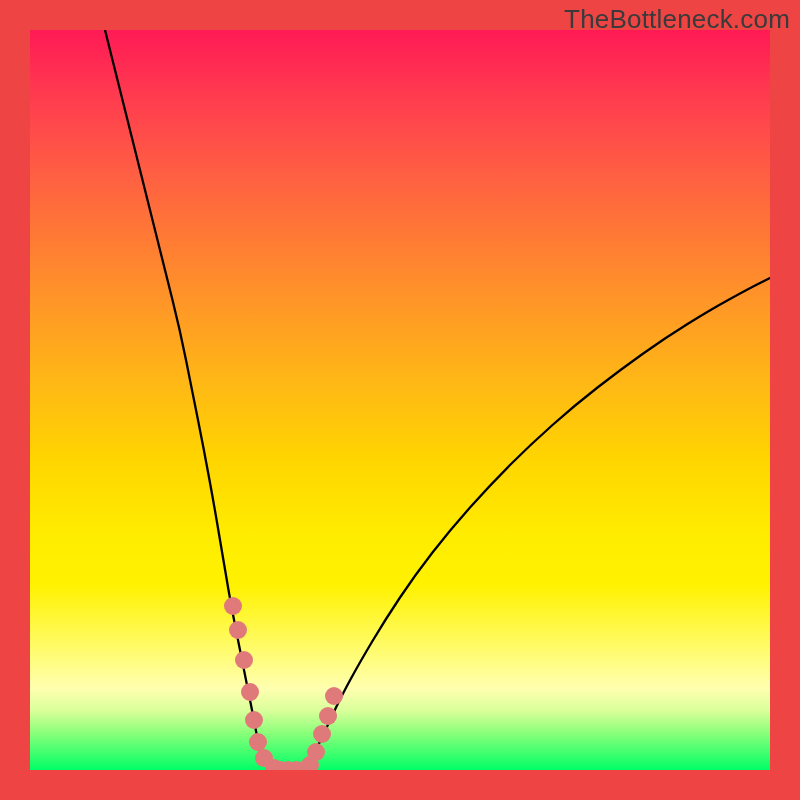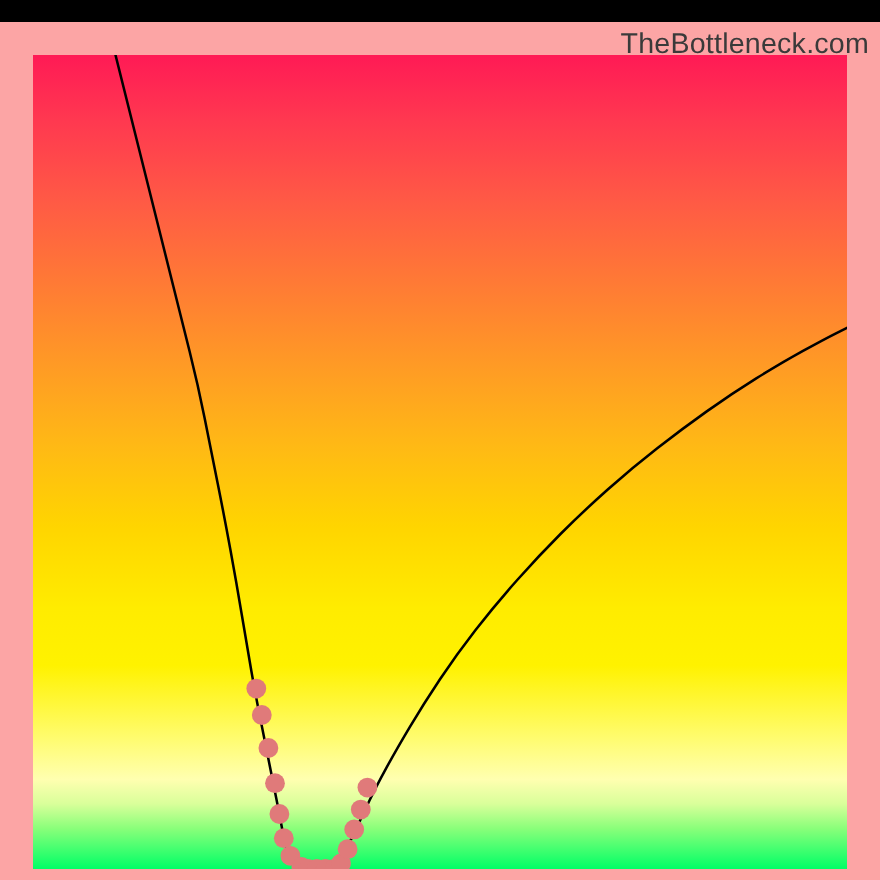--- a/index.html
+++ b/index.html
@@ -7,22 +7,21 @@
     padding: 0;
     width: 800px;
     height: 800px;
     background: #000;
     font-family: Arial, Helvetica, sans-serif;
     overflow: hidden;
   }
   .frame {
     position: absolute;
     inset: 0;
-    background: #fca5a5;
-    margin-top: 20px;
+    background: #ef4444;
   }
   .plot-area {
     position: absolute;
     left: 30px;
     top: 30px;
     width: 740px;
     height: 740px;
     overflow: hidden;
   }
   .gradient-bg {

